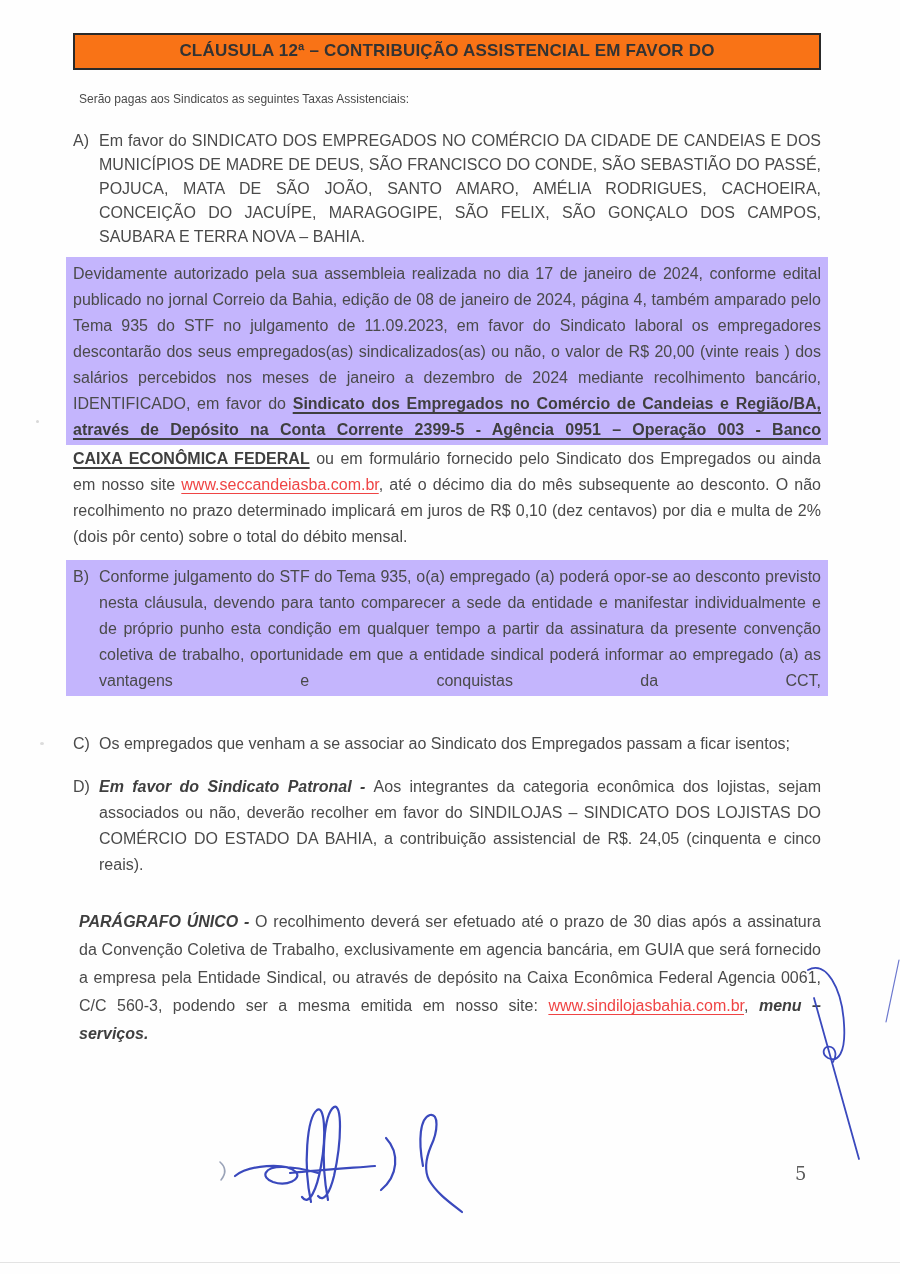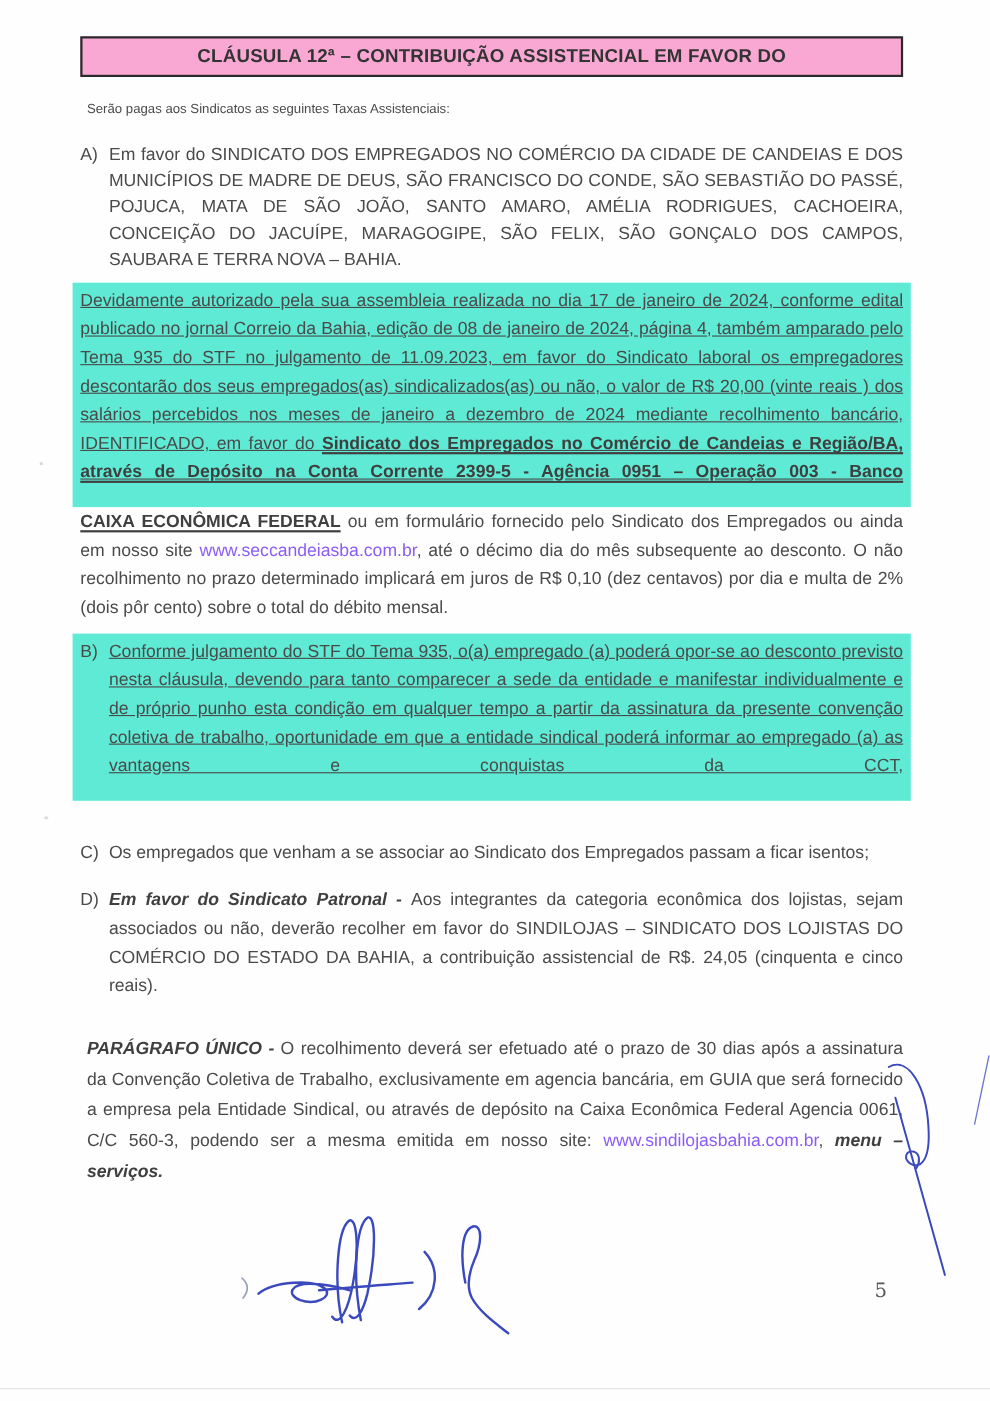--- a/index.html
+++ b/index.html
@@ -9,21 +9,21 @@
     background:#fefefe;
     font-family:"Liberation Sans", sans-serif;
     color:#4a4a4a;
     overflow:hidden;
   }
   .content{
     position:absolute;left:73px;top:33px;width:748px;
   }
   
   .header-box{
-    background:#f9a8d4;
+    background:#f97316;
     border:2px solid #2a2a2a;
     text-align:center;
     padding:5px 10px 6px 10px;
     color:#333;
   }
   .header-box .hline{
     font-weight:bold;
     font-size:17px;
     line-height:22px;
     letter-spacing:.2px;
@@ -53,42 +53,42 @@
   .lh32{line-height:32px;}
   .lh28{line-height:28px;}
   .mt18{margin-top:18px;}
   .mt8{margin-top:8px;}
   .mt10{margin-top:10px;}
   .mt14{margin-top:14px;}
   .mt30{margin-top:30px;}
   .mt32{margin-top:32px;}
   
   .hl-block{
-    background:#5eead4;
+    background:#c4b5fd;
     margin-left:-7px;margin-right:-7px;
-    padding:4px 7px 18px 7px;
+    padding:4px 7px 2px 7px;
     text-align:justify;
     text-align-last:justify;
-    text-decoration:underline;
   }
   .hl-block.item-block{padding-left:33px;}
   .hl-block.item-block .label{left:7px;top:4px;}
   .cont-block{
     text-align:justify;
     padding-top:1px;
   }
   .bold{font-weight:bold;color:#3f3f3f;font-style:italic;}
   .bu{
     font-weight:bold;color:#3f3f3f;
     text-decoration:underline;
     text-decoration-thickness:2px;
     text-underline-offset:3px;
   }
   .link{
-    color:#8b5cf6;
+    color:#ef4444;
+    text-decoration:underline;
     text-underline-offset:3px;
     cursor:pointer;
   }
   .pu{padding-left:6px;}
   
   .page-number{
     position:absolute;
     left:795px;top:1163px;
     font-family:"DejaVu Serif", serif;
     font-size:18px;

